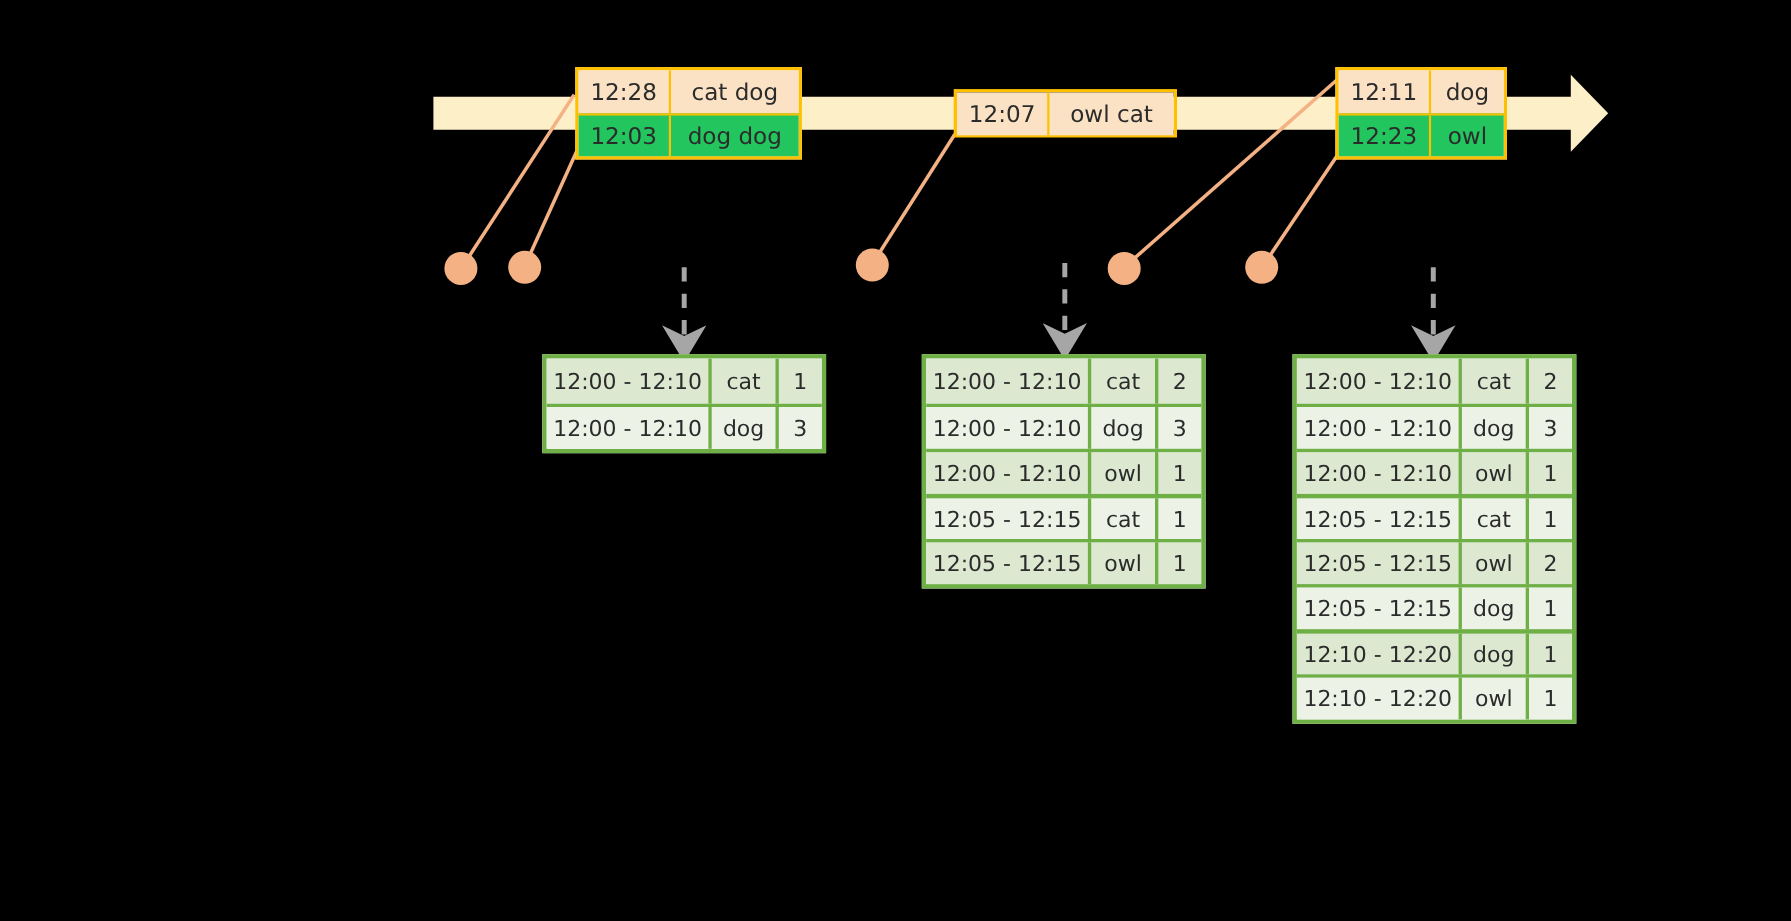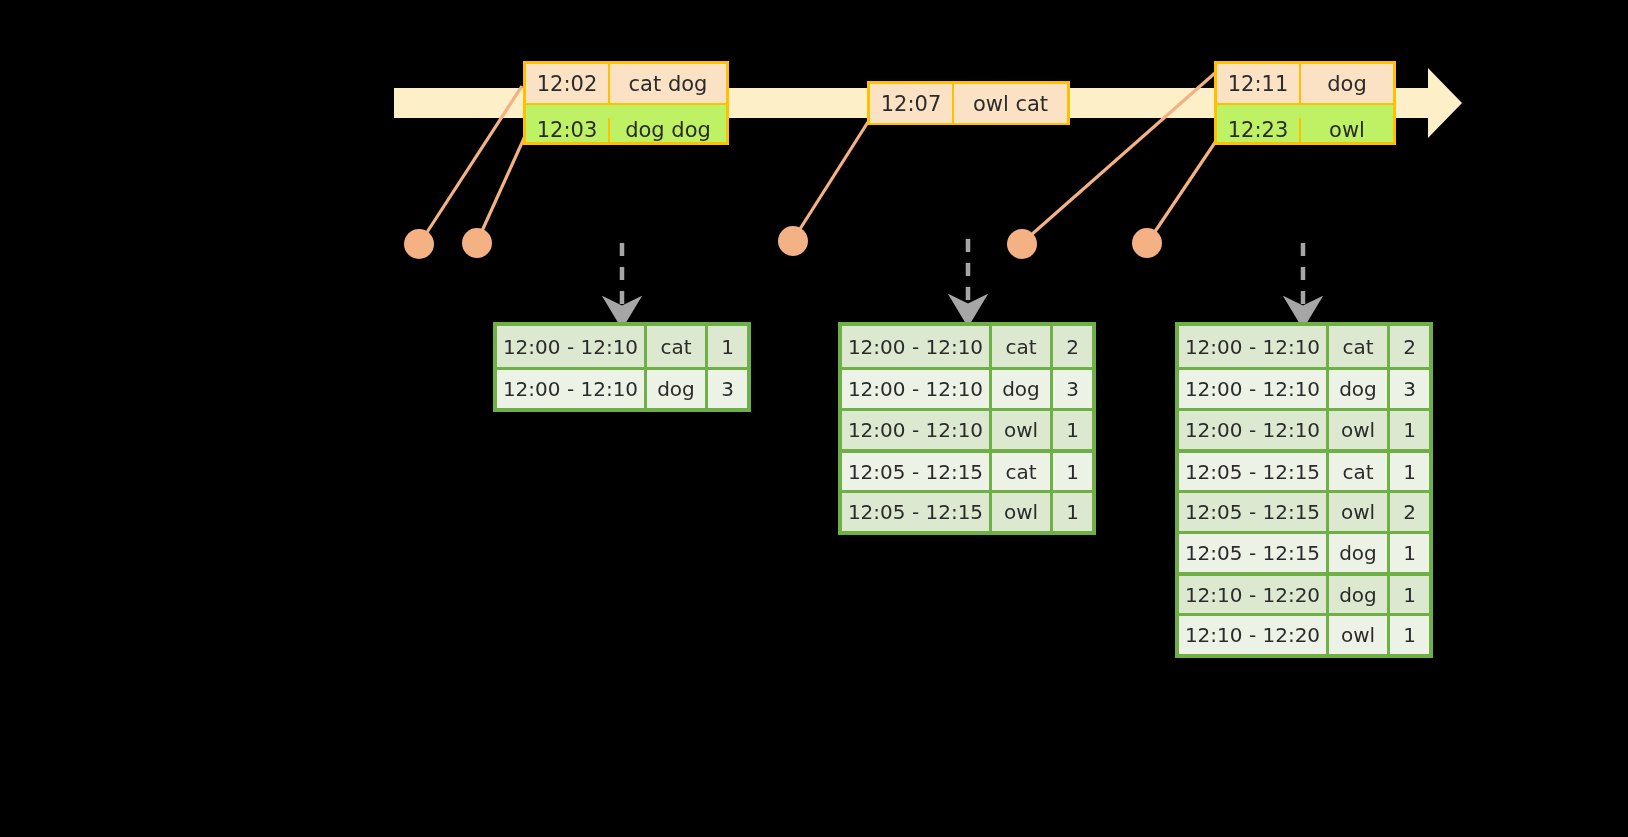--- a/index.html
+++ b/index.html
@@ -18,21 +18,21 @@
     box-sizing:border-box;
     background:#FFF3E2;
   }
   .erow{
     display:flex;
     height:39px;
     box-sizing:border-box;
   }
   .erow + .erow{border-top:2px solid #FFC000;}
   .erow.odd{background:#FCE2C4;}
-  .erow.even{background:#bef264;align-items:flex-end;}
+  .erow.even{background:#22c55e;}
   .ecell{
     display:flex;align-items:center;justify-content:center;
     font-size:21px;
     box-sizing:border-box;
     white-space:nowrap;
   }
   .ecell.time{width:84px;border-right:2px solid #FFC000;}
   .ecell.payload{flex:1;}
 
   
@@ -94,37 +94,37 @@
 
     <g stroke="#A6A6A6" stroke-width="4.5" fill="none" stroke-dasharray="13,11" marker-end="url(#dashhead)">
       <line x1="622" y1="243" x2="622" y2="310"></line>
       <line x1="968" y1="239" x2="968" y2="308"></line>
       <line x1="1303" y1="243" x2="1303" y2="310"></line>
     </g>
   </svg>
 
   <div class="ebox" style="left:523px;top:61px;width:206px;height:84px;">
     <div class="erow odd">
-      <div class="ecell time">12:02</div>
+      <div class="ecell time">12:28</div>
       <div class="ecell payload">cat dog</div>
     </div>
     <div class="erow even">
       <div class="ecell time">12:03</div>
       <div class="ecell payload">dog dog</div>
     </div>
   </div>
 
   <div class="ebox" style="left:867px;top:81px;width:203px;height:44px;">
     <div class="erow odd">
       <div class="ecell time">12:07</div>
       <div class="ecell payload">owl cat</div>
     </div>
   </div>
 
-  <div class="ebox" style="left:1214px;top:61px;width:182px;height:84px;">
+  <div class="ebox" style="left:1214px;top:61px;width:156px;height:84px;">
     <div class="erow odd">
       <div class="ecell time">12:11</div>
       <div class="ecell payload">dog</div>
     </div>
     <div class="erow even">
       <div class="ecell time">12:23</div>
       <div class="ecell payload">owl</div>
     </div>
   </div>
 

